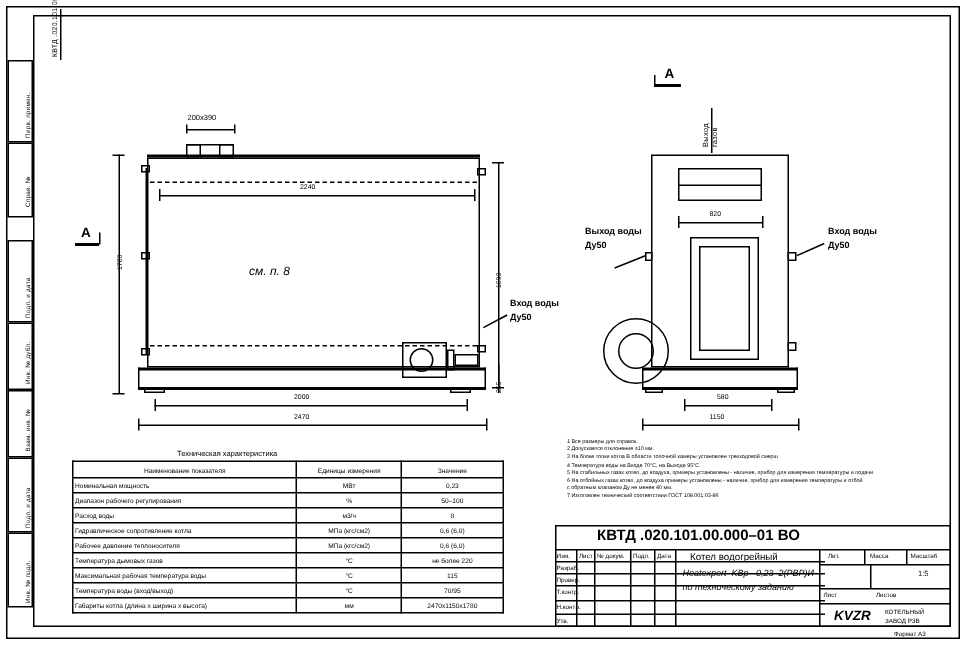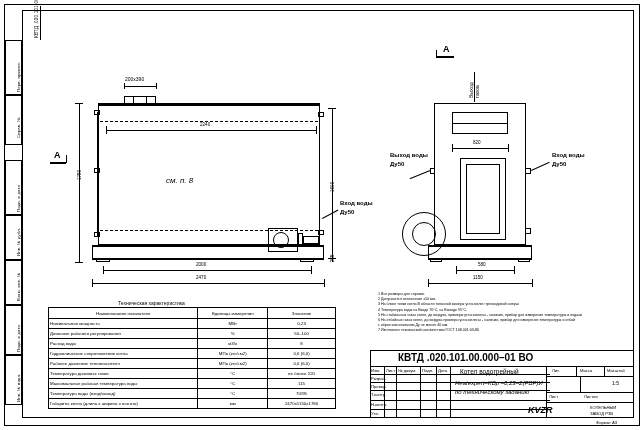--- a/index.html
+++ b/index.html
@@ -321,19 +321,19 @@
   <div class="lbl xs" style="left:580px;top:368px;">Масса</div>
   <div class="lbl xs" style="left:607px;top:368px;">Масштаб</div>
   <div class="lbl sm" style="left:612px;top:380px;">1:5</div>
 
   <div class="ln h" style="left:546px;top:392px;width:88px;"></div>
   <div class="ln v" style="left:580px;top:376px;height:16px;"></div>
   <div class="lbl xs" style="left:549px;top:394px;">Лист</div>
   <div class="lbl xs" style="left:584px;top:394px;">Листов</div>
 
   <div class="ln h" style="left:546px;top:402px;width:88px;"></div>
-  <div class="logo" style="left:528px;top:405px;font-size:9px;">KVZR</div>
+  <div class="logo" style="left:556px;top:405px;font-size:9px;">KVZR</div>
   <div class="lbl xs" style="left:590px;top:405px;">КОТЕЛЬНЫЙ</div>
   <div class="lbl xs" style="left:590px;top:411px;">ЗАВОД РЗВ</div>
 
   <div class="lbl xs" style="left:596px;top:420px;">Формат  А3</div>
 
 </div>
 
 </body></html>

